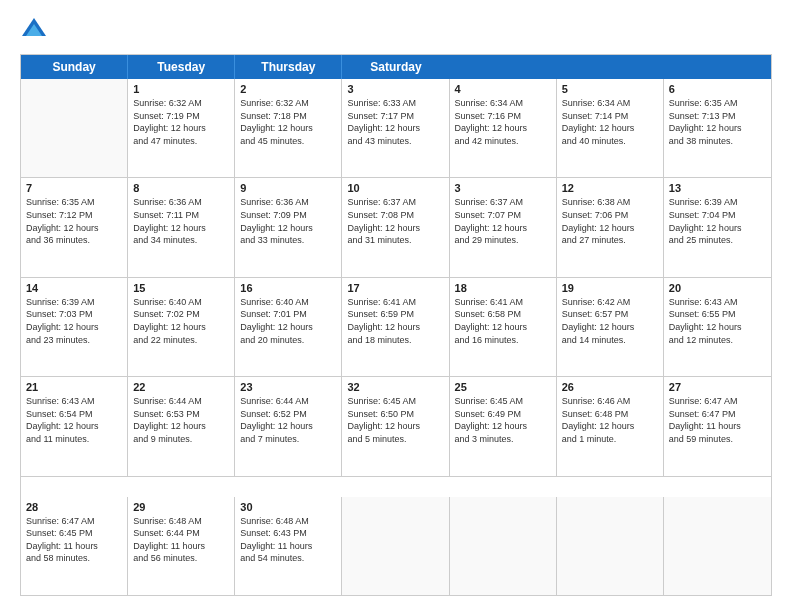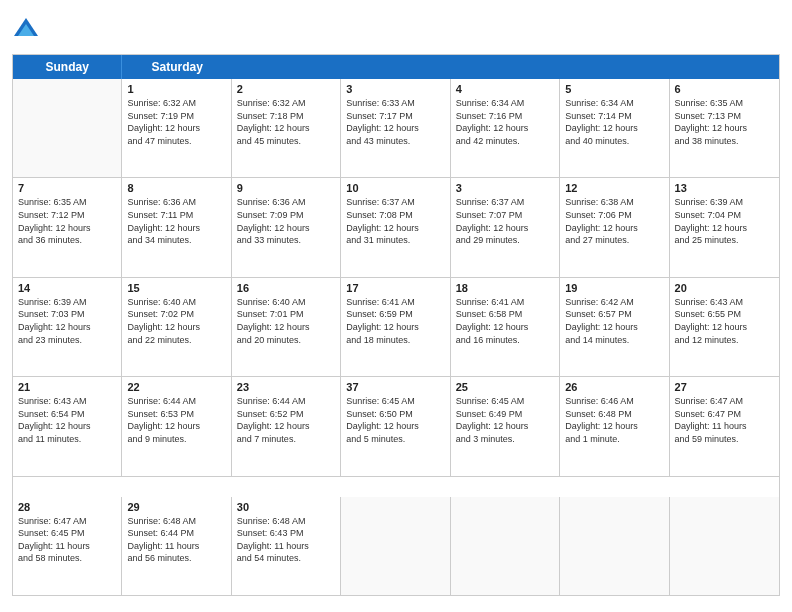--- a/index.html
+++ b/index.html
@@ -6,21 +6,21 @@
     body {
       width: 792px;
       height: 612px;
       font-family: Arial, sans-serif;
       background: #fff;
       overflow: hidden;
     }
     .page {
       width: 792px;
       height: 612px;
-      padding: 16px 12px;
+      padding: 16px 20px;
       display: flex;
       flex-direction: column;
     }
     .header {
       display: flex;
       justify-content: space-between;
       align-items: flex-start;
       margin-bottom: 10px;
     }
     .logo {
@@ -122,20 +122,22 @@
     </div>
     <div class="title-block">
       <div class="month-title"></div>
       <div class="location-title"></div>
     </div>
   </div>
 
   <div class="calendar">
     <div class="cal-header-row">
     <div class="cal-header-cell">Sunday</div>
+        <div class="cal-header-cell">Tuesday</div>
+        <div class="cal-header-cell">Thursday</div>
         <div class="cal-header-cell">Saturday</div>
       </div>
     <div class="cal-body">
     <div class="cal-week">
           <div class="cal-cell empty"></div>
           <div class="cal-cell">
             <div class="day-num">1</div>
             <div class="cell-text" style="white-space: pre-line;">Sunrise: 6:32 AM
 Sunset: 7:19 PM
 Daylight: 12 hours
@@ -295,21 +297,21 @@
 and 9 minutes.</div>
           </div>
           <div class="cal-cell">
             <div class="day-num">23</div>
             <div class="cell-text" style="white-space: pre-line;">Sunrise: 6:44 AM
 Sunset: 6:52 PM
 Daylight: 12 hours
 and 7 minutes.</div>
           </div>
           <div class="cal-cell">
-            <div class="day-num">37</div>
+            <div class="day-num">32</div>
             <div class="cell-text" style="white-space: pre-line;">Sunrise: 6:45 AM
 Sunset: 6:50 PM
 Daylight: 12 hours
 and 5 minutes.</div>
           </div>
           <div class="cal-cell">
             <div class="day-num">25</div>
             <div class="cell-text" style="white-space: pre-line;">Sunrise: 6:45 AM
 Sunset: 6:49 PM
 Daylight: 12 hours

